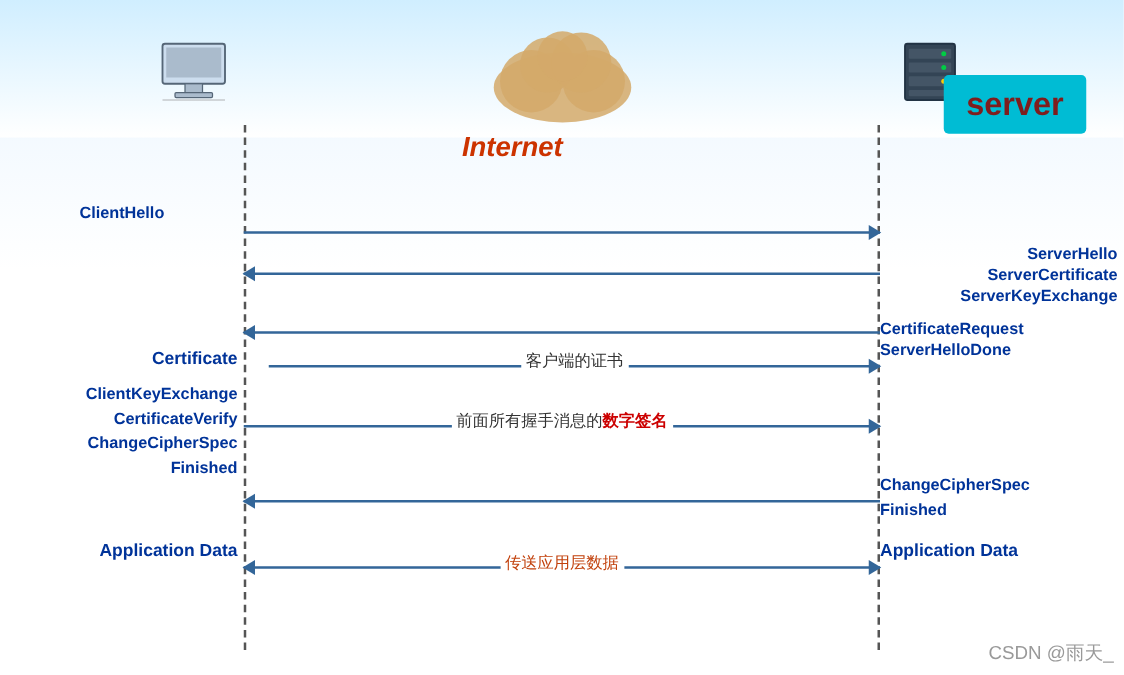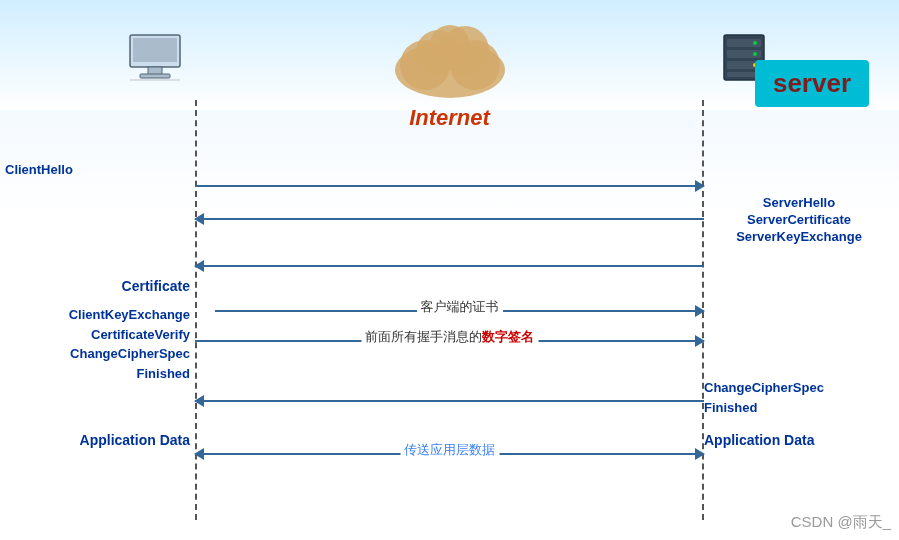--- a/index.html
+++ b/index.html
@@ -61,21 +61,20 @@
       width: 70px;
       height: 55px;
     }
 
     
     .internet-cloud {
       position: absolute;
       left: 50%;
       top: 10px;
       transform: translateX(-50%);
-      text-align: center;
     }
 
     .cloud-text {
       font-size: 22px;
       color: #cc3300;
       font-style: italic;
       font-weight: bold;
       margin-top: 5px;
     }
 
@@ -164,36 +163,37 @@
   <div class="server-box">server</div>
 
   <div class="left-line"></div>
   <div class="right-line"></div>
 
   <div style="position:absolute;top:175px;left:195px;right:195px;height:20px;">
     <div style="position:absolute;top:10px;left:0;right:0;height:2px;background:#336699;">
       <div style="position:absolute;right:-1px;top:-5px;border-left:10px solid #336699;border-top:6px solid transparent;border-bottom:6px solid transparent;"></div>
     </div>
   </div>
-  <div style="position:absolute;top:162px;left:5px;width:185px;text-align:left;color:#003399;font-size:13px;font-weight:bold;">ClientHello</div>
+  <div style="position:absolute;top:162px;left:5px;width:185px;text-align:center;color:#003399;font-size:13px;font-weight:bold;">ClientHello</div>
 
   <div style="position:absolute;top:208px;left:195px;right:195px;height:20px;">
     <div style="position:absolute;top:10px;left:0;right:0;height:2px;background:#336699;">
       <div style="position:absolute;left:-1px;top:-5px;border-right:10px solid #336699;border-top:6px solid transparent;border-bottom:6px solid transparent;"></div>
     </div>
   </div>
-  <div style="position:absolute;top:195px;right:5px;width:190px;text-align:center;color:#003399;font-size:13px;font-weight:bold;line-height:1.3;">ServerHello<br>ServerCertificate<br>ServerKeyExchange</div>
+  <div style="position:absolute;top:195px;right:5px;width:190px;text-align:right;color:#003399;font-size:13px;font-weight:bold;line-height:1.3;">ServerHello<br>ServerCertificate<br>ServerKeyExchange</div>
 
   <div style="position:absolute;top:255px;left:195px;right:195px;height:20px;">
     <div style="position:absolute;top:10px;left:0;right:0;height:2px;background:#336699;">
       <div style="position:absolute;left:-1px;top:-5px;border-right:10px solid #336699;border-top:6px solid transparent;border-bottom:6px solid transparent;"></div>
     </div>
   </div>
-
-  <div style="position:absolute;top:300px;left:195px;right:195px;height:20px;margin-left:20px;">
+  <div style="position:absolute;top:255px;right:5px;width:190px;text-align:left;color:#003399;font-size:13px;font-weight:bold;line-height:1.3;">CertificateRequest<br>ServerHelloDone</div>
+
+  <div style="position:absolute;top:282px;left:195px;right:195px;height:20px;margin-left:20px;">
     <div style="position:absolute;top:10px;left:0;right:0;height:2px;background:#336699;">
       <div style="position:absolute;right:-1px;top:-5px;border-left:10px solid #336699;border-top:6px solid transparent;border-bottom:6px solid transparent;"></div>
     </div>
     <div style="position:absolute;top:-2px;left:50%;transform:translateX(-50%);color:#333;font-size:13px;white-space:nowrap;background:white;padding:0 4px;">客户端的证书</div>
   </div>
   <div style="position:absolute;top:278px;left:5px;width:185px;text-align:right;color:#003399;font-size:14px;font-weight:bold;">Certificate</div>
 
   <div style="position:absolute;top:330px;left:195px;right:195px;height:20px;">
     <div style="position:absolute;top:10px;left:0;right:0;height:2px;background:#336699;">
       <div style="position:absolute;right:-1px;top:-5px;border-left:10px solid #336699;border-top:6px solid transparent;border-bottom:6px solid transparent;"></div>
@@ -208,20 +208,20 @@
     </div>
   </div>
   <div style="position:absolute;top:378px;right:5px;width:190px;text-align:left;color:#003399;font-size:13px;font-weight:bold;line-height:1.5;">ChangeCipherSpec<br>Finished</div>
 
   <div style="position:absolute;top:443px;left:195px;right:195px;height:20px;">
 
     <div style="position:absolute;top:10px;left:0;right:0;height:2px;background:#336699;">
       <div style="position:absolute;left:-1px;top:-5px;border-right:10px solid #336699;border-top:6px solid transparent;border-bottom:6px solid transparent;"></div>
       <div style="position:absolute;right:-1px;top:-5px;border-left:10px solid #336699;border-top:6px solid transparent;border-bottom:6px solid transparent;"></div>
     </div>
-    <div style="position:absolute;top:-2px;left:50%;transform:translateX(-50%);color:#3b82f6;font-size:13px;white-space:nowrap;background:white;padding:0 4px;">传送应用层数据</div>
+    <div style="position:absolute;top:-2px;left:50%;transform:translateX(-50%);color:#c2410c;font-size:13px;white-space:nowrap;background:white;padding:0 4px;">传送应用层数据</div>
   </div>
   <div style="position:absolute;top:432px;left:5px;width:185px;text-align:right;color:#003399;font-size:14px;font-weight:bold;">Application Data</div>
   <div style="position:absolute;top:432px;right:5px;width:190px;text-align:left;color:#003399;font-size:14px;font-weight:bold;">Application Data</div>
 
   <div class="watermark">CSDN @雨天_</div>
 
 </div>
 
 </body></html>

